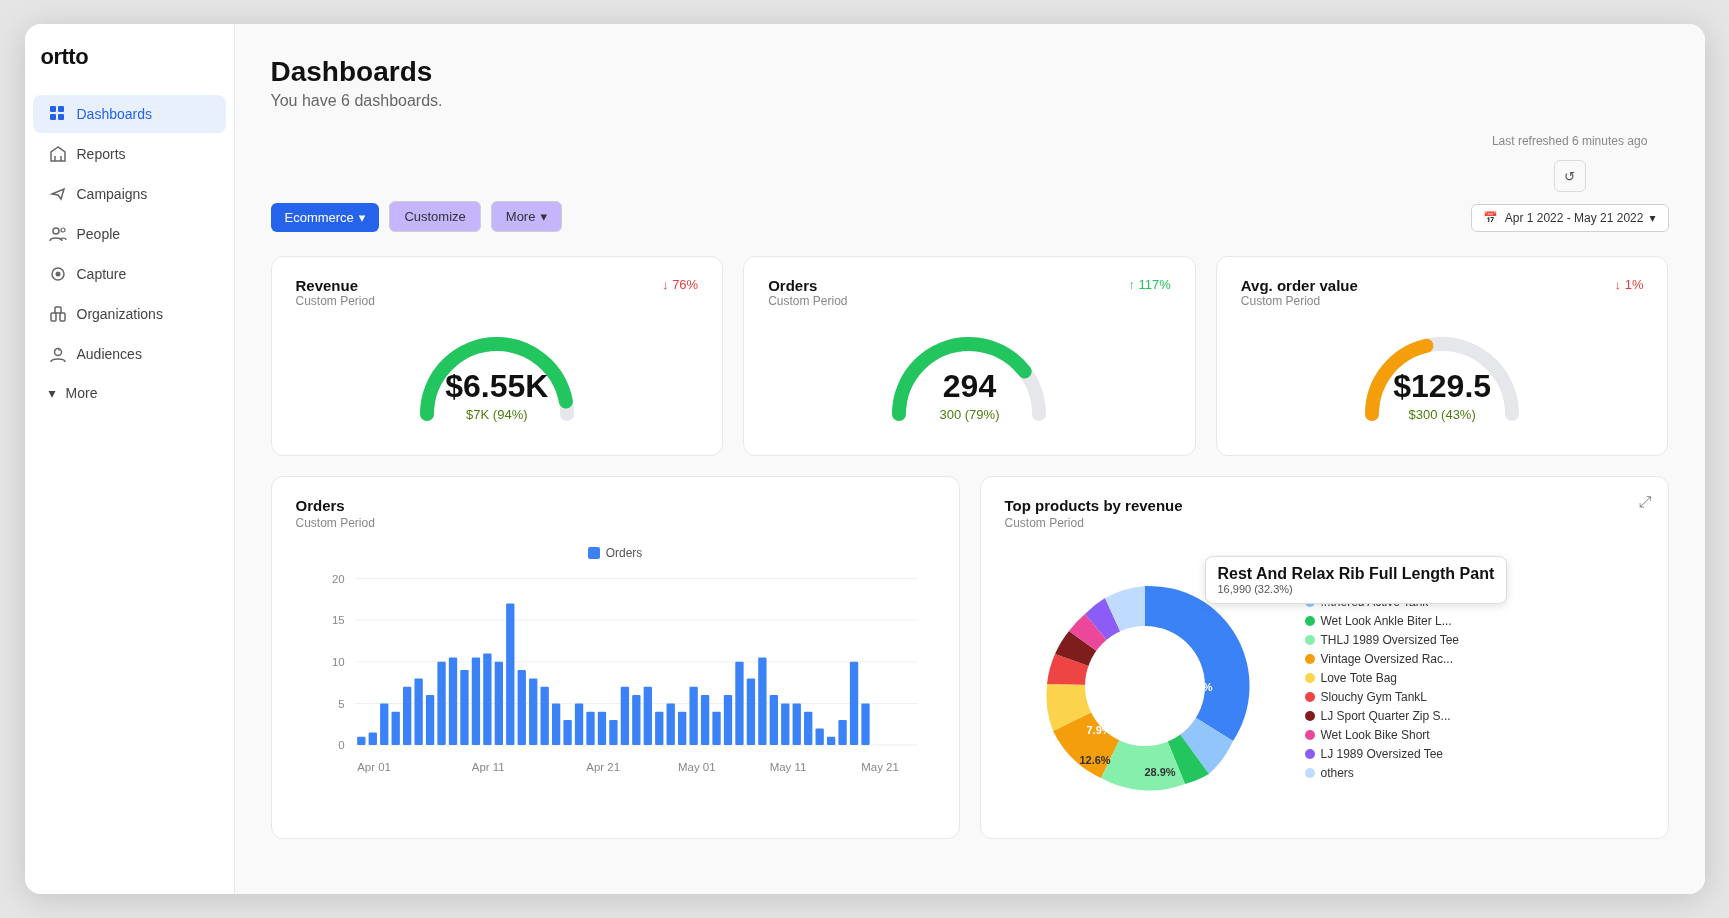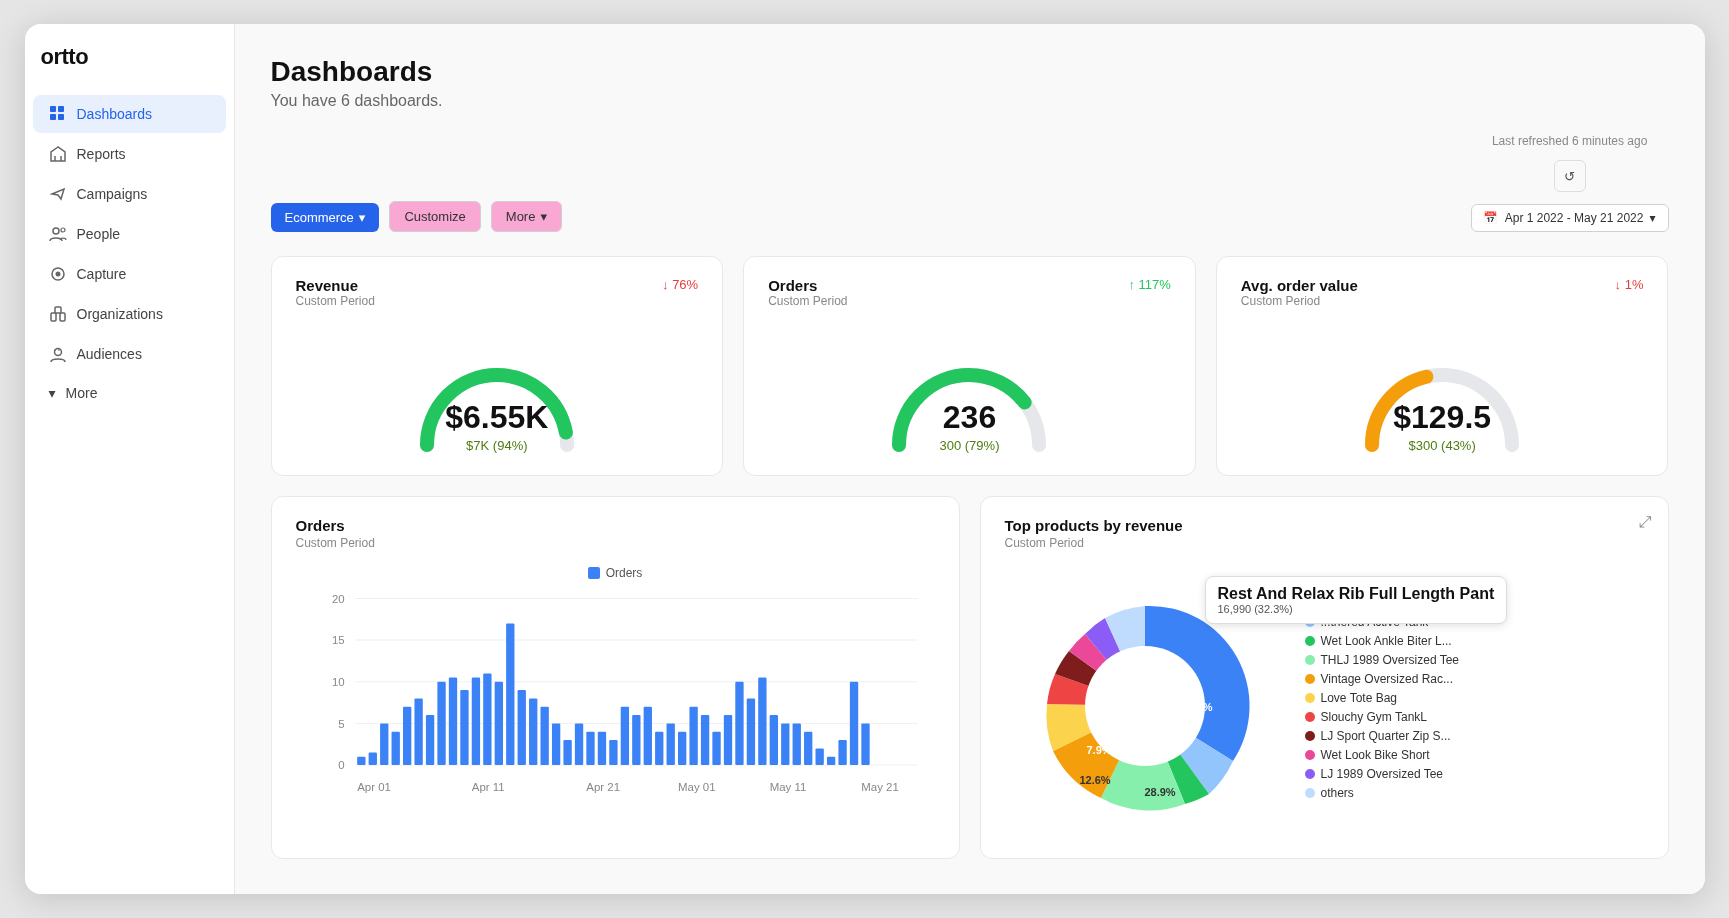--- a/index.html
+++ b/index.html
@@ -109,21 +109,21 @@
       border-radius: 6px;
       padding: 7px 14px;
       font-size: 13px;
       font-weight: 500;
       cursor: pointer;
       display: flex;
       align-items: center;
       gap: 5px;
     }
     .btn-outline {
-      background: #f9a8d4;
+      background: #c4b5fd;
       color: #333;
       border: 1px solid #d0d0d0;
       border-radius: 6px;
       padding: 7px 14px;
       font-size: 13px;
       font-weight: 500;
       cursor: pointer;
       display: flex;
       align-items: center;
       gap: 5px;
@@ -162,21 +162,20 @@
     }
     .metric-card {
       background: #fff;
       border-radius: 12px;
       padding: 20px 24px;
       border: 1px solid #e8e8e8;
       min-height: 200px;
       display: flex;
       flex-direction: column;
       align-items: center;
-      gap: 31px;
     }
     .metric-header {
       width: 100%;
       display: flex;
       justify-content: space-between;
       align-items: flex-start;
       margin-bottom: 4px;
     }
     .metric-title { font-size: 15px; font-weight: 600; color: #111; }
     .metric-period { font-size: 12px; color: #888; }
@@ -450,21 +449,21 @@
             <div class="metric-period">Custom Period</div>
           </div>
           <div class="metric-change-up">↑ 117%</div>
         </div>
         <div class="gauge-wrap">
           <svg viewBox="0 0 180 100">
             <path d="M 20 90 A 70 70 0 0 1 160 90" fill="none" stroke="#e5e7eb" stroke-width="14" stroke-linecap="round"></path>
             <path d="M 20 90 A 70 70 0 0 1 160 90" fill="none" stroke="#22c55e" stroke-width="14" stroke-linecap="round" stroke-dasharray="220" stroke-dashoffset="46"></path>
           </svg>
           <div class="gauge-center-text">
-            <div class="metric-value">236</div>
+            <div class="metric-value">294</div>
             <div class="metric-sub">300 (79%)</div>
           </div>
         </div>
       </div>
 
       <div class="metric-card">
         <div class="metric-header">
           <div>
             <div class="metric-title">Avg. order value</div>
             <div class="metric-period">Custom Period</div>

